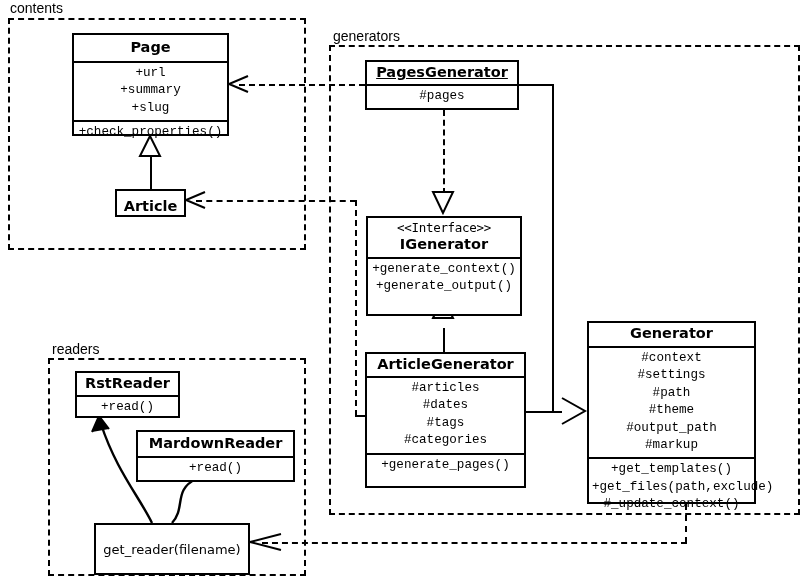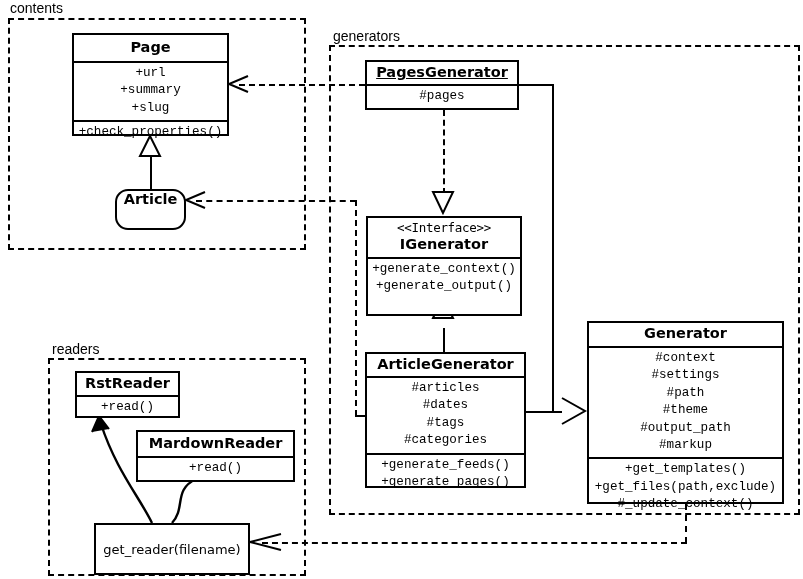--- a/index.html
+++ b/index.html
@@ -175,21 +175,21 @@
     <div class="uml-compartment uml-sep">
       <span class="row">+url</span>
       <span class="row">+summary</span>
       <span class="row">+slug</span>
     </div>
     <div class="uml-compartment uml-sep">
       <span class="row">+check_properties()</span>
     </div>
   </div>
 
-  <div class="umlbox" style="left:115px; top:189px; width:71px; height:41px; display:flex; align-items:flex-start; justify-content:center;border-radius:13px;">
+  <div class="umlbox" style="left:115px; top:189px; width:71px; height:28px; display:flex; align-items:flex-end; justify-content:center;">
     <div class="uml-title" style="padding:0;">Article</div>
   </div>
 
   <div class="umlbox" style="left:365px; top:60px; width:154px; height:50px;">
     <div class="uml-title" style="padding:2px 4px 3px 4px;text-decoration:underline;">PagesGenerator</div>
     <div class="uml-compartment uml-sep">
       <span class="row">#pages</span>
     </div>
   </div>
 
@@ -206,26 +206,25 @@
 
   <div class="umlbox" style="left:365px; top:352px; width:161px; height:136px;">
     <div class="uml-title" style="padding:2px 4px 3px 4px;">ArticleGenerator</div>
     <div class="uml-compartment uml-sep">
       <span class="row">#articles</span>
       <span class="row">#dates</span>
       <span class="row">#tags</span>
       <span class="row">#categories</span>
     </div>
     <div class="uml-compartment uml-sep">
-      <span class="row">+generate_feeds()</span>
       <span class="row">+generate_pages()</span>
     </div>
   </div>
 
-  <div class="umlbox" style="left:587px; top:321px; width:197px; height:183px;">
+  <div class="umlbox" style="left:587px; top:321px; width:169px; height:183px;">
     <div class="uml-title" style="padding:2px 4px 4px 4px;">Generator</div>
     <div class="uml-compartment uml-sep">
       <span class="row">#context</span>
       <span class="row">#settings</span>
       <span class="row">#path</span>
       <span class="row">#theme</span>
       <span class="row">#output_path</span>
       <span class="row">#markup</span>
     </div>
     <div class="uml-compartment uml-sep">

